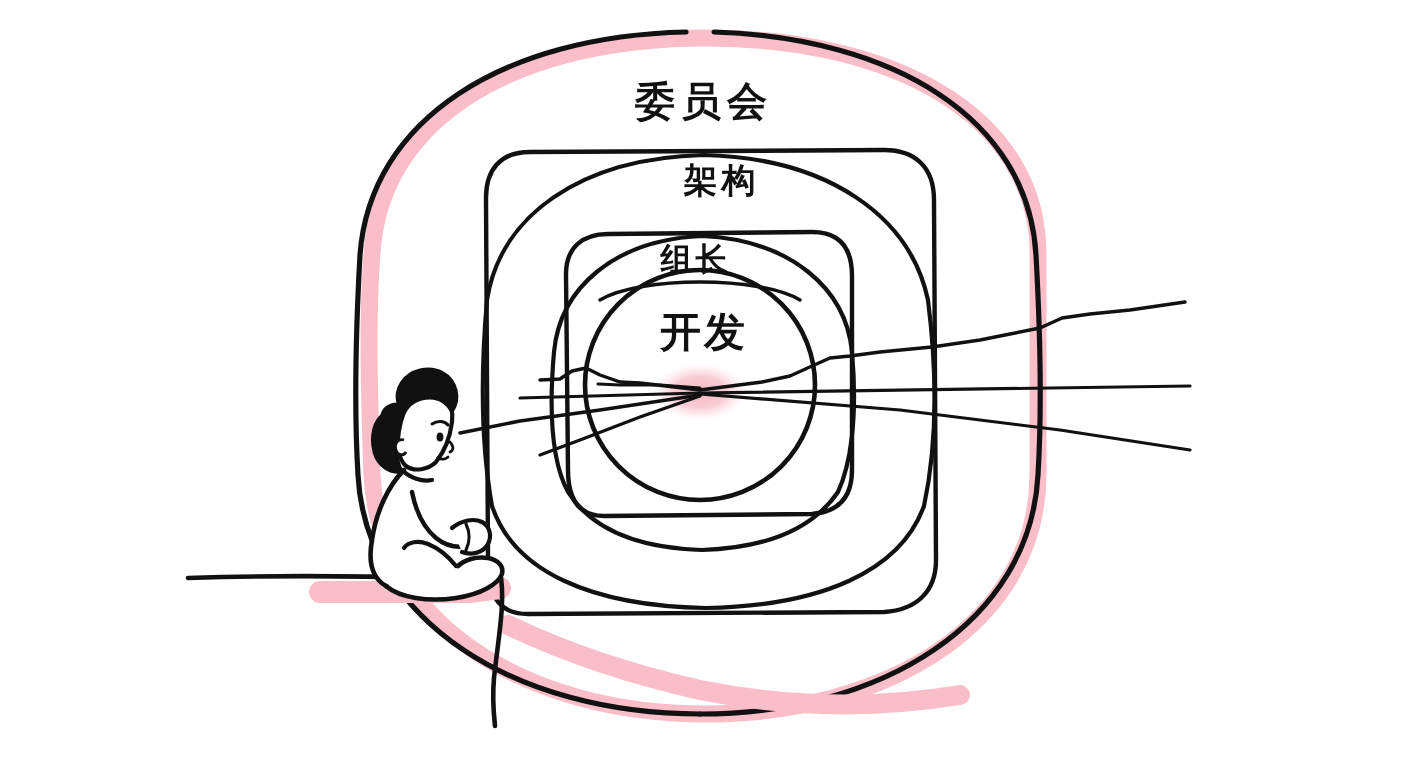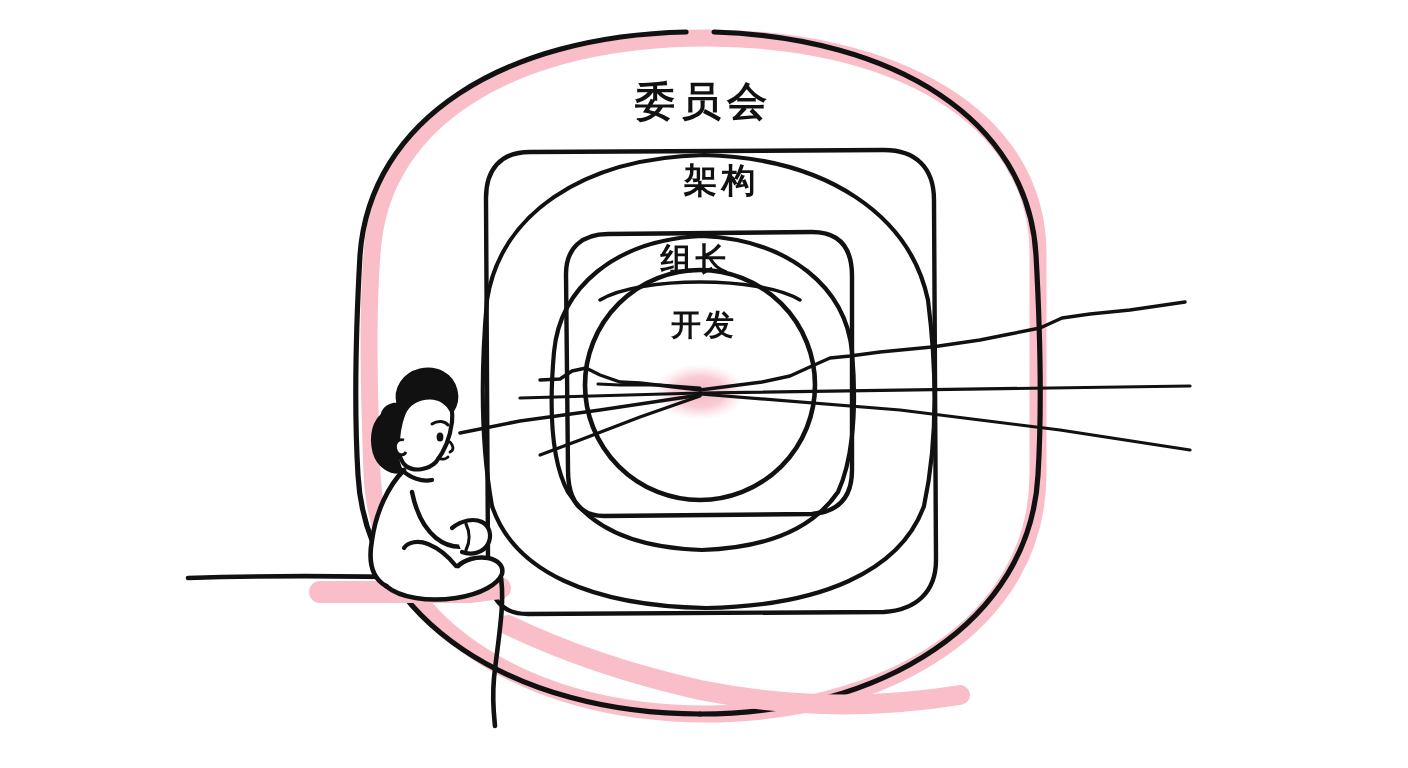--- a/index.html
+++ b/index.html
@@ -51,21 +51,21 @@
   }
   #label-teamlead {
     left: 0; right: 17px;
     top: 238px;
     font-size: 32px;
     letter-spacing: 3px;
   }
   #label-development {
     left: 0; right: 0;
     top: 305px;
-    font-size: 30px;
+    font-size: 41px;
     letter-spacing: 3px;
   }
 </style>
 </head>
 <body>
 
 <div id="scene">
 
   <svg viewBox="0 0 1408 768" xmlns="http://www.w3.org/2000/svg">
 

